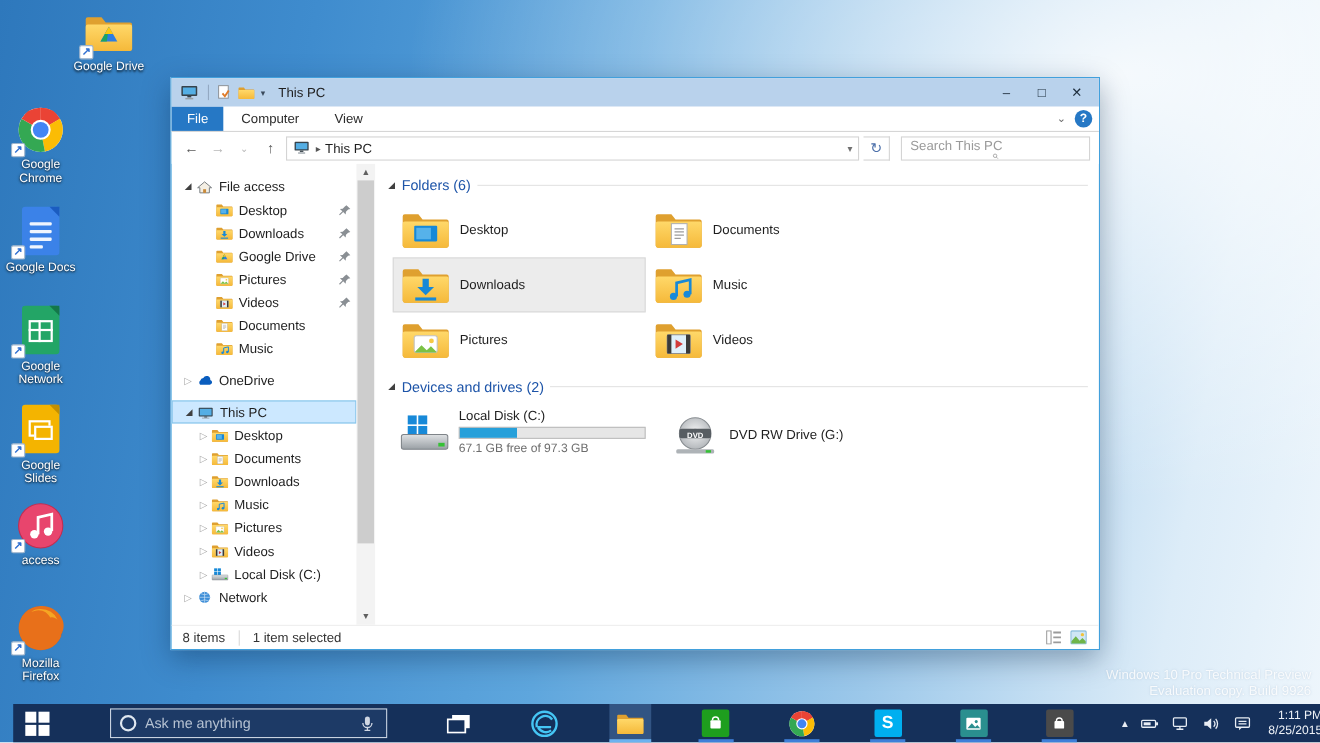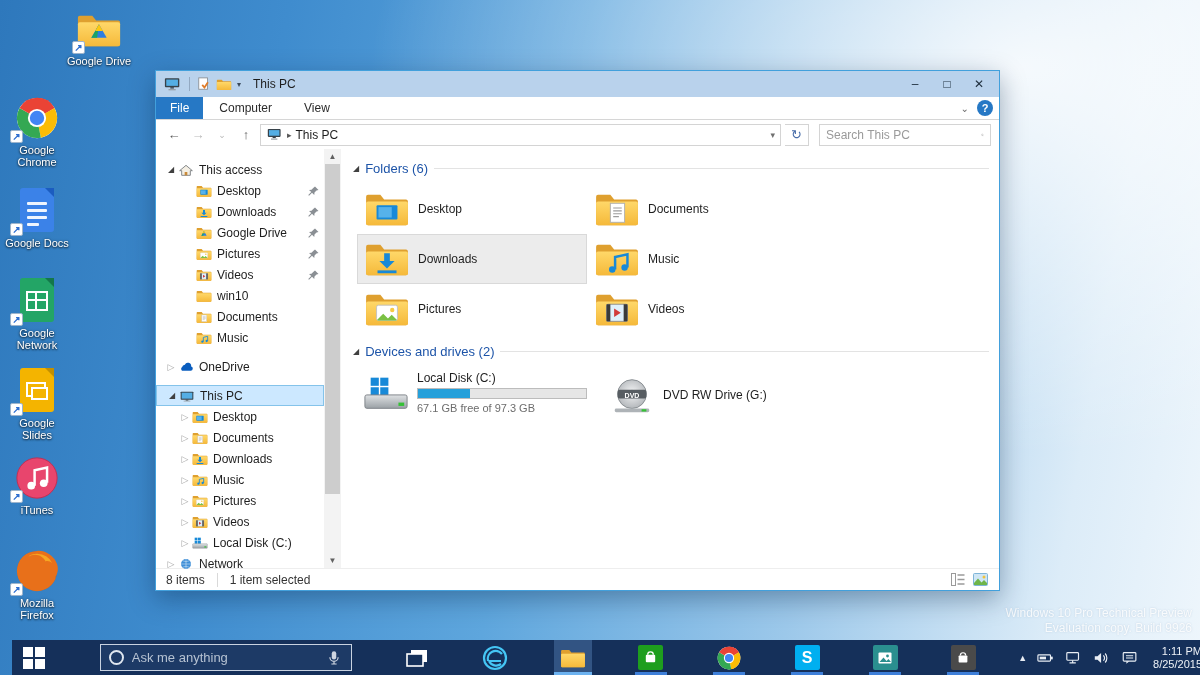--- a/index.html
+++ b/index.html
@@ -31,21 +31,21 @@
   .ribbonright { position:absolute; right:6px; top:3px; display:flex; align-items:center; gap:8px; }
   .chev { color:#6b6b6b; font-size:10px; }
   .helpbtn { width:16px; height:16px; border-radius:50%; background:#2678c5; color:#fff; font-size:11px; font-weight:bold; text-align:center; line-height:16px; }
   .addr { height:29px; display:flex; align-items:center; padding:0 8px; gap:4px; background:#fff; }
   .navarrow { font-size:13px; color:#5a5a5a; width:20px; text-align:center; }
   .navarrow.dis { color:#b9b9b9; }
   .addrbox { flex:1; height:22px; border:1px solid #d4d4d4; display:flex; align-items:center; padding:0 6px; gap:4px; font-size:12px; color:#1e1e1e; position:relative; }
   .addrbox .dd { position:absolute; right:5px; color:#707070; font-size:9px; }
   .crumbarrow { color:#555; font-size:9px; }
   .refreshbtn { width:24px; height:22px; border:1px solid #d4d4d4; border-left:none; display:flex; align-items:center; justify-content:center; color:#4a6ea9; font-size:13px; }
-  .searchbox { width:172px; height:22px; border:1px solid #d4d4d4; display:flex; align-items:center; padding:0 6px; margin-left:6px; }
+  .searchbox { width:172px; height:22px; border:1px solid #d4d4d4; display:flex; align-items:center; padding:0 6px; margin-left:6px;flex-direction:column; }
   .searchbox input { border:none; outline:none; flex:1; font-size:12px; color:#444; font-family:"Liberation Sans", sans-serif; background:transparent; }
   .searchbox input::placeholder { color:#9a9a9a; }
   .body { display:flex; height:419px; }
   
   .nav { width:185px; position:relative; padding-top:10px; font-size:12px; color:#1e1e1e; }
   .trow { height:21px; display:flex; align-items:center; position:relative; width:calc(100% - 17px); }
   .trow .caret { width:14px; text-align:center; flex:0 0 14px; font-size:8px; color:#404040; }
   .trow .caret.col { color:#a6a6a6; font-size:9px; }
   .ticon { width:16px; height:14px; flex:0 0 16px; margin-right:5px; }
   .tlabel { white-space:nowrap; }
@@ -334,21 +334,21 @@
       </div>
       <div class="shortcut">↗</div>
     </div>
     <div class="dlabel">Google Slides</div>
   </div>
   <div class="dicon" style="left:4px; top:455px;">
     <div class="art"><svg width="46" height="46">
           <use href="#i-itunes"></use>
         </svg>
       <div class="shortcut">↗</div></div>
-    <div class="dlabel">iTunes</div>
+    <div class="dlabel">access</div>
   </div>
   <div class="dicon" style="left:4px; top:548px;">
     <div class="art"><svg width="46" height="46">
           <use href="#i-firefox"></use>
         </svg>
       <div class="shortcut">↗</div></div>
     <div class="dlabel">Mozilla Firefox</div>
   </div>
 
   <div class="watermark">
@@ -412,21 +412,21 @@
     </div>
 
     <div class="body">
 
       <div class="nav">
         <div class="trow" style="padding-left:8px">
           <span class="caret">◢</span>
           <svg class="ticon">
               <use href="#i-home"></use>
             </svg>
-          <span class="tlabel">This access</span>
+          <span class="tlabel">File access</span>
         </div>
         <div class="trow" style="padding-left:40px">
           <svg class="ticon">
               <use href="#i-folder-desktop"></use>
             </svg>
           <span class="tlabel">Desktop</span>
           <svg class="pin">
               <use href="#i-pin"></use>
             </svg>
         </div>
@@ -458,26 +458,20 @@
             </svg>
         </div>
         <div class="trow" style="padding-left:40px">
           <svg class="ticon">
               <use href="#i-folder-videos"></use>
             </svg>
           <span class="tlabel">Videos</span>
           <svg class="pin">
               <use href="#i-pin"></use>
             </svg>
-        </div>
-        <div class="trow" style="padding-left:40px">
-          <svg class="ticon">
-              <use href="#i-folder"></use>
-            </svg>
-          <span class="tlabel">win10</span>
         </div>
         <div class="trow" style="padding-left:40px">
           <svg class="ticon">
               <use href="#i-folder-docs"></use>
             </svg>
           <span class="tlabel">Documents</span>
         </div>
         <div class="trow" style="padding-left:40px">
           <svg class="ticon">
               <use href="#i-folder-music"></use>

